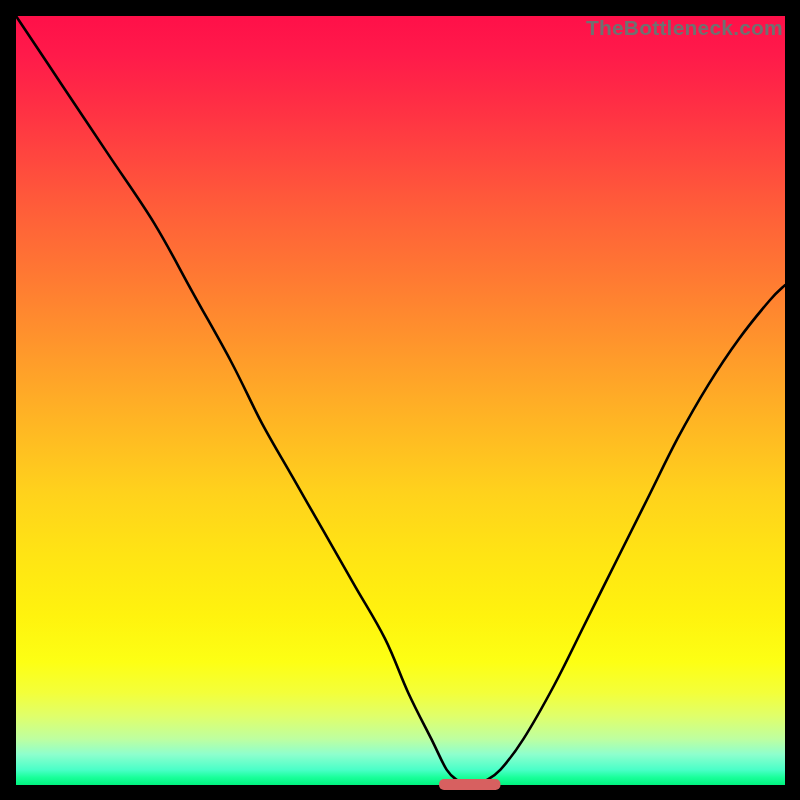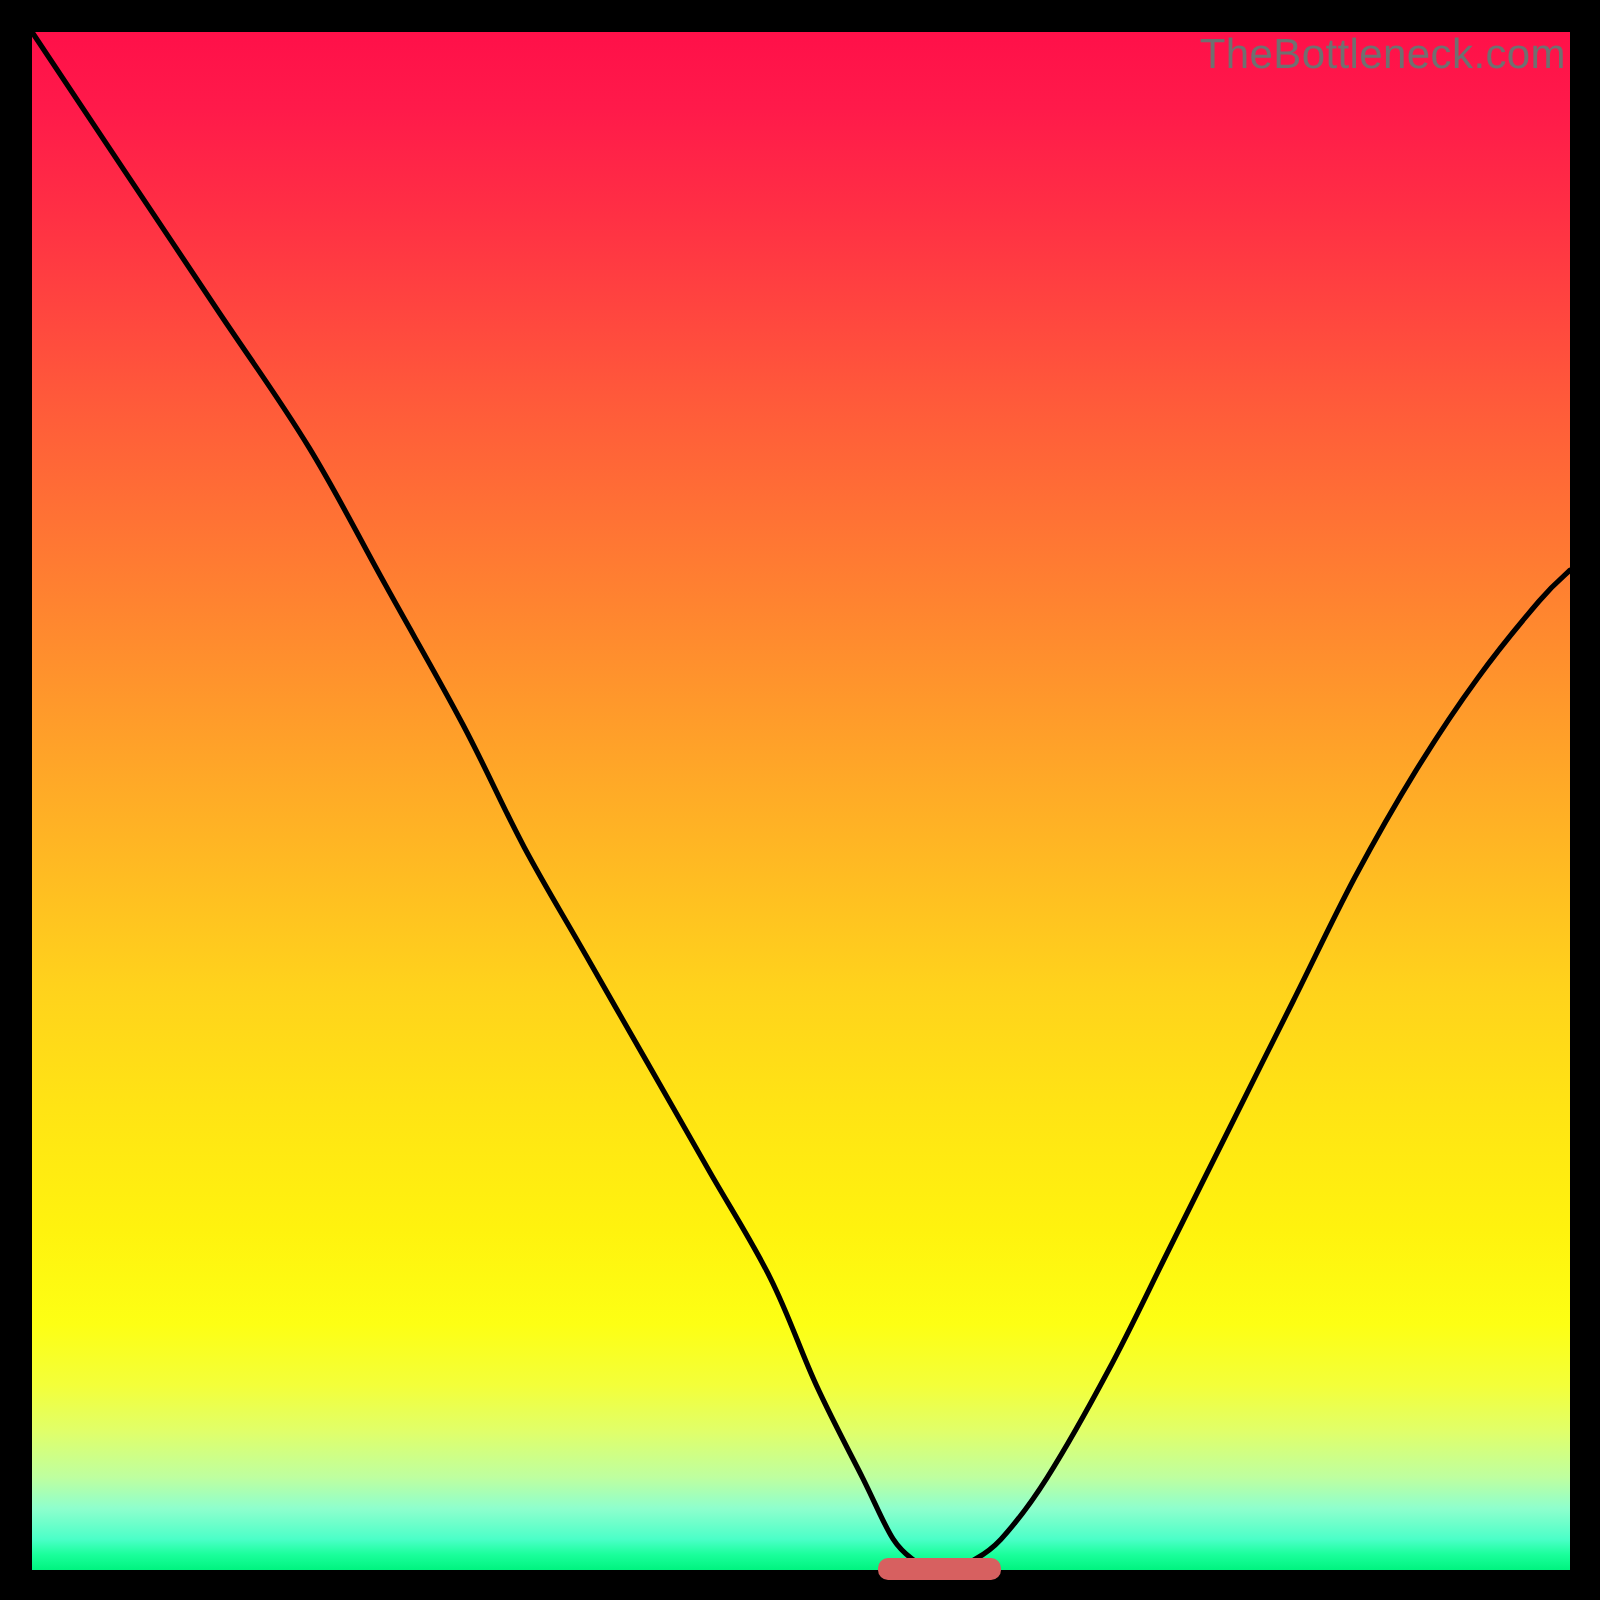--- a/index.html
+++ b/index.html
@@ -51,21 +51,21 @@
       #4bffc8 98%,
       #1aff9b 99%,
       #00f37f 100%
     );
   }
   .watermark {
     position: absolute;
     top: 0px;
     right: 2px;
     font-size: 21px;
-    font-weight: 400;
+    font-weight: 700;
     color: #707070;
     letter-spacing: 0.2px;
     user-select: none;
   }
   svg.curve {
     position: absolute;
     left: 0;
     top: 0;
     width: 769px;
     height: 769px;

